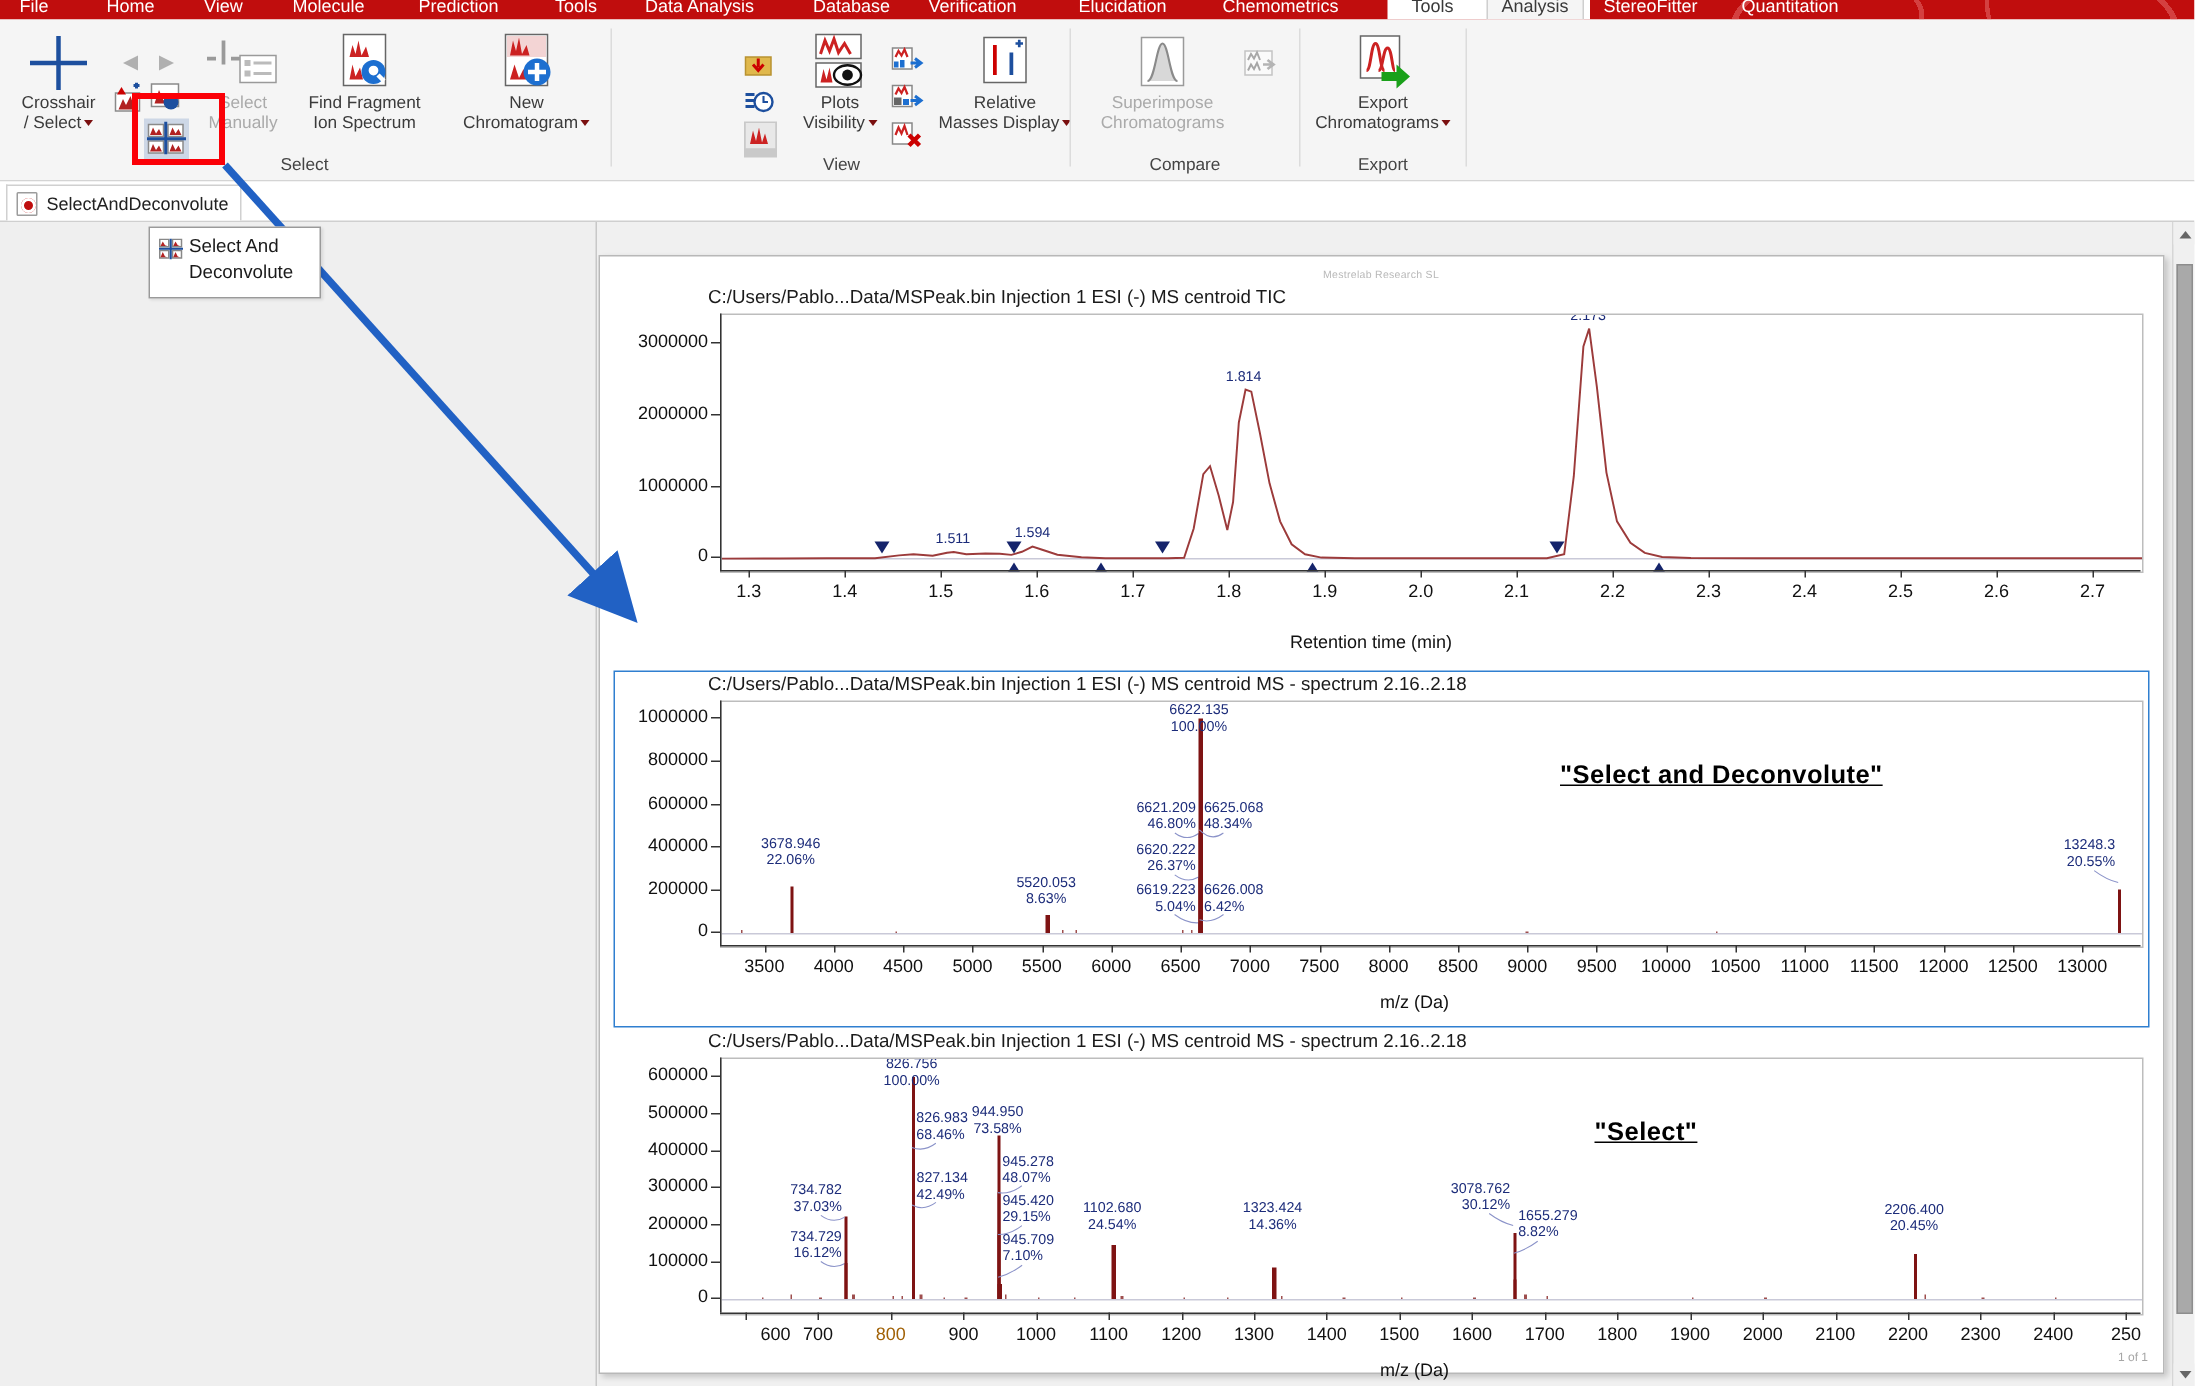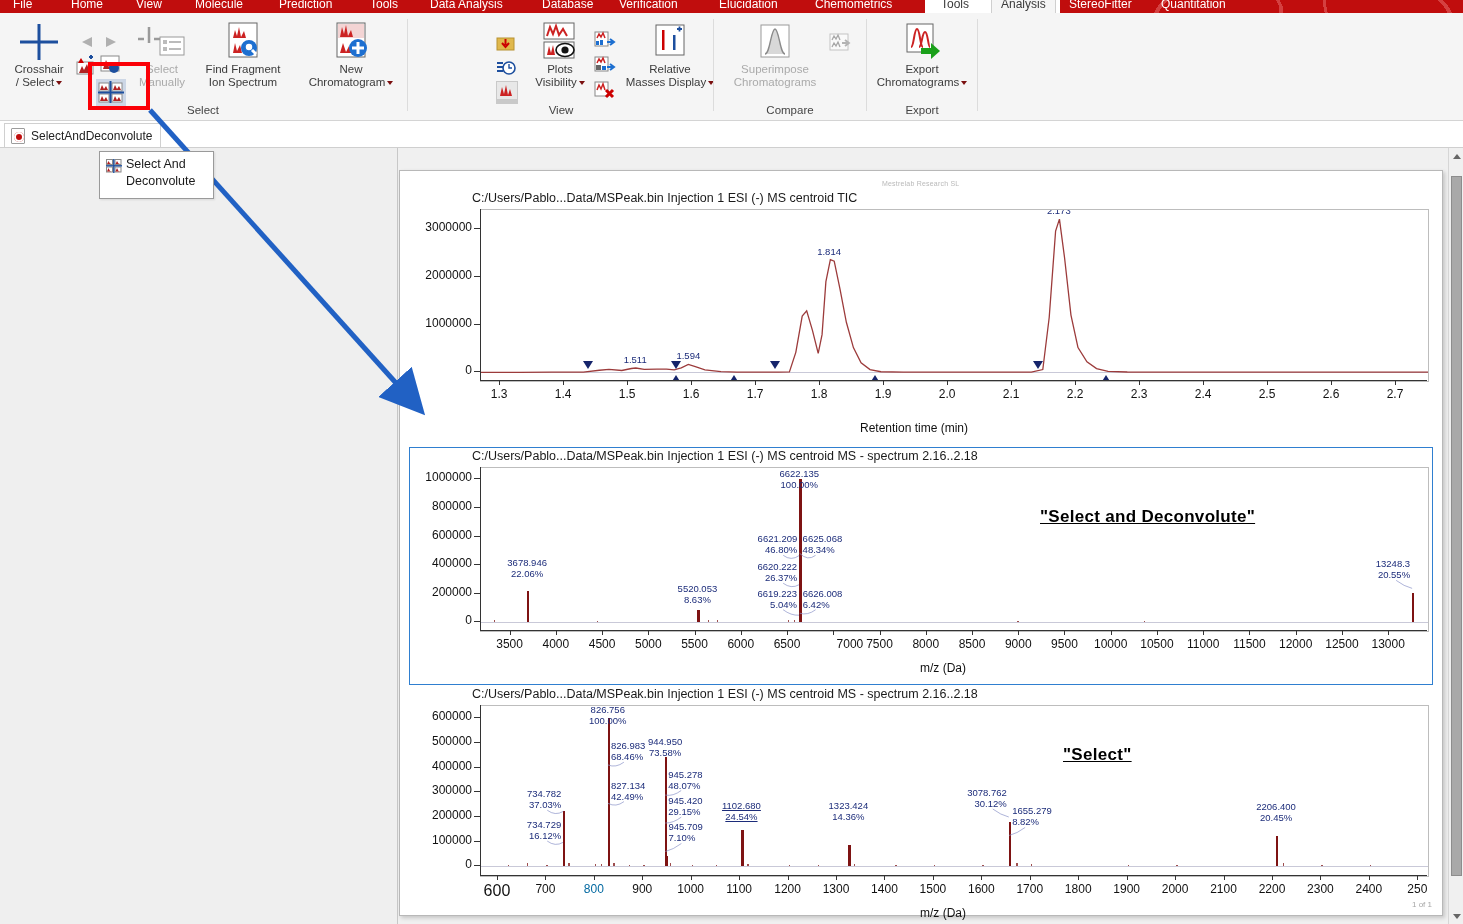--- a/index.html
+++ b/index.html
@@ -596,21 +596,21 @@
           <div style="position: absolute; left: 172.074px; width: 60px; top: 188px; text-align: center; font-size: 12px; color: rgb(17, 17, 17);">4500</div>
           <div style="position: absolute; left: 248.314px; top: 181px; width: 1px; height: 5px; background: rgb(51, 51, 51);"></div>
           <div style="position: absolute; left: 218.314px; width: 60px; top: 188px; text-align: center; font-size: 12px; color: rgb(17, 17, 17);">5000</div>
           <div style="position: absolute; left: 294.555px; top: 181px; width: 1px; height: 5px; background: rgb(51, 51, 51);"></div>
           <div style="position: absolute; left: 264.555px; width: 60px; top: 188px; text-align: center; font-size: 12px; color: rgb(17, 17, 17);">5500</div>
           <div style="position: absolute; left: 340.795px; top: 181px; width: 1px; height: 5px; background: rgb(51, 51, 51);"></div>
           <div style="position: absolute; left: 310.795px; width: 60px; top: 188px; text-align: center; font-size: 12px; color: rgb(17, 17, 17);">6000</div>
           <div style="position: absolute; left: 387.035px; top: 181px; width: 1px; height: 5px; background: rgb(51, 51, 51);"></div>
           <div style="position: absolute; left: 357.035px; width: 60px; top: 188px; text-align: center; font-size: 12px; color: rgb(17, 17, 17);">6500</div>
           <div style="position: absolute; left: 433.275px; top: 181px; width: 1px; height: 5px; background: rgb(51, 51, 51);"></div>
-          <div style="position: absolute; left: 403.275px; width: 60px; top: 188px; text-align: right; font-size: 12px; color: rgb(17, 17, 17);">7000</div>
+          <div style="position: absolute; left: 403.275px; width: 60px; top: 188px; text-align: center; font-size: 12px; color: rgb(17, 17, 17);">7000</div>
           <div style="position: absolute; left: 479.516px; top: 181px; width: 1px; height: 5px; background: rgb(51, 51, 51);"></div>
           <div style="position: absolute; left: 449.516px; width: 60px; top: 188px; text-align: center; font-size: 12px; color: rgb(17, 17, 17);">7500</div>
           <div style="position: absolute; left: 525.756px; top: 181px; width: 1px; height: 5px; background: rgb(51, 51, 51);"></div>
           <div style="position: absolute; left: 495.756px; width: 60px; top: 188px; text-align: center; font-size: 12px; color: rgb(17, 17, 17);">8000</div>
           <div style="position: absolute; left: 571.996px; top: 181px; width: 1px; height: 5px; background: rgb(51, 51, 51);"></div>
           <div style="position: absolute; left: 541.996px; width: 60px; top: 188px; text-align: center; font-size: 12px; color: rgb(17, 17, 17);">8500</div>
           <div style="position: absolute; left: 618.236px; top: 181px; width: 1px; height: 5px; background: rgb(51, 51, 51);"></div>
           <div style="position: absolute; left: 588.236px; width: 60px; top: 188px; text-align: center; font-size: 12px; color: rgb(17, 17, 17);">9000</div>
           <div style="position: absolute; left: 664.477px; top: 181px; width: 1px; height: 5px; background: rgb(51, 51, 51);"></div>
           <div style="position: absolute; left: 634.477px; width: 60px; top: 188px; text-align: center; font-size: 12px; color: rgb(17, 17, 17);">9500</div>
@@ -727,21 +727,21 @@
             </svg>
             <div class="stick w2" style="left: 184.415px; bottom: 9.85507px; height: 10.4957px;"></div>
             <div class="peaklabel lab-right" style="left: 187.415px; width: 62px; top: 115.493px;">
               <div>945.709</div>
               <div>7.10%</div>
             </div>
             <svg width="947" height="170" style="position: absolute; left: 0px; top: 0px; pointer-events: none;">
               <path d="M200.4150501278772 137.4927536231884 Q 192.4150501278772 143.4927536231884 184.4150501278772 145.4927536231884" stroke="#8b93c9" fill="none" stroke-width="0.7"></path>
             </svg>
             <div class="stick w2" style="left: 260.452px; bottom: 9.85507px; height: 36.2667px;"></div>
-            <div class="peaklabel" style="left: 260.452px; top: 93.8116px; text-decoration: underline;">
+            <div class="peaklabel" style="left: 260.452px; top: 93.8116px;">
               <div>1102.680</div>
               <div>24.54%</div>
             </div>
             <div class="stick w2" style="left: 367.38px; bottom: 9.85507px; height: 21.2377px;"></div>
             <div class="peaklabel" style="left: 367.38px; top: 93.8116px;">
               <div>1323.424</div>
               <div>14.36%</div>
             </div>
             <div class="stick w2" style="left: 527.773px; bottom: 9.85507px; height: 44.5203px;"></div>
             <div class="peaklabel lab-left" style="left: 465.773px; width: 60px; top: 81px;">
@@ -775,25 +775,25 @@
           <div style="position: absolute; left: 74px; top: 128.87px; width: 6px; height: 1px; background: rgb(51, 51, 51);"></div>
           <div style="position: absolute; left: 0px; width: 72px; top: 96.2319px; text-align: right; font-size: 12px; color: rgb(17, 17, 17); white-space: nowrap;">300000</div>
           <div style="position: absolute; left: 74px; top: 104.232px; width: 6px; height: 1px; background: rgb(51, 51, 51);"></div>
           <div style="position: absolute; left: 0px; width: 72px; top: 71.5942px; text-align: right; font-size: 12px; color: rgb(17, 17, 17); white-space: nowrap;">400000</div>
           <div style="position: absolute; left: 74px; top: 79.5942px; width: 6px; height: 1px; background: rgb(51, 51, 51);"></div>
           <div style="position: absolute; left: 0px; width: 72px; top: 46.9565px; text-align: right; font-size: 12px; color: rgb(17, 17, 17); white-space: nowrap;">500000</div>
           <div style="position: absolute; left: 74px; top: 54.9565px; width: 6px; height: 1px; background: rgb(51, 51, 51);"></div>
           <div style="position: absolute; left: 0px; width: 72px; top: 22.3188px; text-align: right; font-size: 12px; color: rgb(17, 17, 17); white-space: nowrap;">600000</div>
           <div style="position: absolute; left: 74px; top: 30.3188px; width: 6px; height: 1px; background: rgb(51, 51, 51);"></div>
           <div style="position: absolute; left: 96.954px; top: 188px; width: 1px; height: 5px; background: rgb(51, 51, 51);"></div>
-          <div style="position: absolute; left: 66.954px; width: 60px; top: 195px; text-align: center; font-size: 16px; color: rgb(17, 17, 17);">600</div>
+          <div style="position: absolute; left: 66.954px; width: 60px; top: 195px; text-align: right; font-size: 12px; color: rgb(17, 17, 17);">600</div>
           <div style="position: absolute; left: 145.394px; top: 188px; width: 1px; height: 5px; background: rgb(51, 51, 51);"></div>
           <div style="position: absolute; left: 115.394px; width: 60px; top: 195px; text-align: center; font-size: 12px; color: rgb(17, 17, 17);">700</div>
           <div style="position: absolute; left: 193.834px; top: 188px; width: 1px; height: 5px; background: rgb(51, 51, 51);"></div>
-          <div style="position: absolute; left: 163.834px; width: 60px; top: 195px; text-align: center; font-size: 12px; color: #0369a1;">800</div>
+          <div style="position: absolute; left: 163.834px; width: 60px; top: 195px; text-align: center; font-size: 12px; color: #a16207;">800</div>
           <div style="position: absolute; left: 242.274px; top: 188px; width: 1px; height: 5px; background: rgb(51, 51, 51);"></div>
           <div style="position: absolute; left: 212.274px; width: 60px; top: 195px; text-align: center; font-size: 12px; color: rgb(17, 17, 17);">900</div>
           <div style="position: absolute; left: 290.714px; top: 188px; width: 1px; height: 5px; background: rgb(51, 51, 51);"></div>
           <div style="position: absolute; left: 260.714px; width: 60px; top: 195px; text-align: center; font-size: 12px; color: rgb(17, 17, 17);">1000</div>
           <div style="position: absolute; left: 339.153px; top: 188px; width: 1px; height: 5px; background: rgb(51, 51, 51);"></div>
           <div style="position: absolute; left: 309.153px; width: 60px; top: 195px; text-align: center; font-size: 12px; color: rgb(17, 17, 17);">1100</div>
           <div style="position: absolute; left: 387.593px; top: 188px; width: 1px; height: 5px; background: rgb(51, 51, 51);"></div>
           <div style="position: absolute; left: 357.593px; width: 60px; top: 195px; text-align: center; font-size: 12px; color: rgb(17, 17, 17);">1200</div>
           <div style="position: absolute; left: 436.033px; top: 188px; width: 1px; height: 5px; background: rgb(51, 51, 51);"></div>
           <div style="position: absolute; left: 406.033px; width: 60px; top: 195px; text-align: center; font-size: 12px; color: rgb(17, 17, 17);">1300</div>

